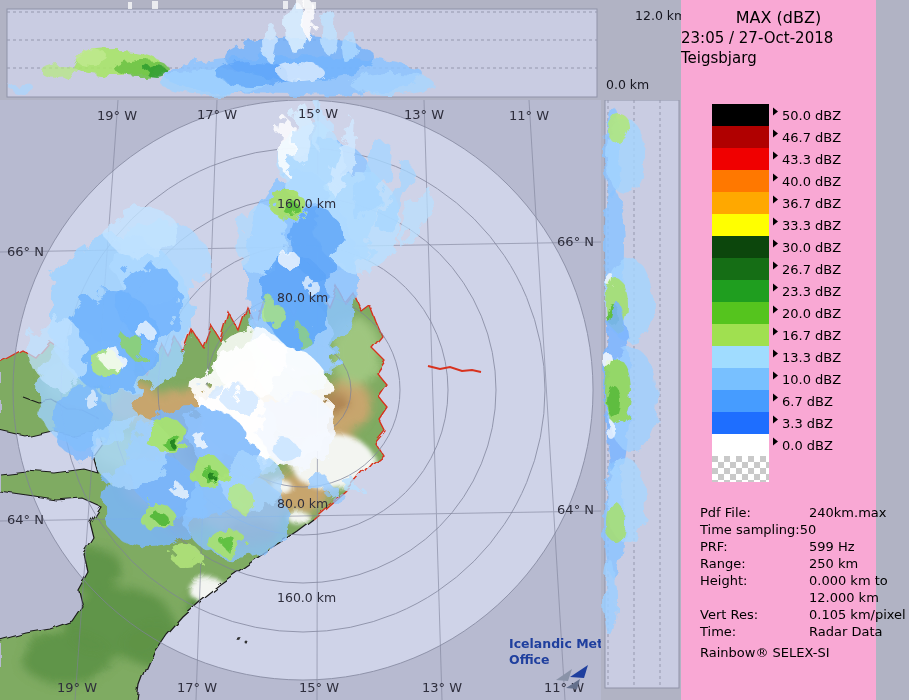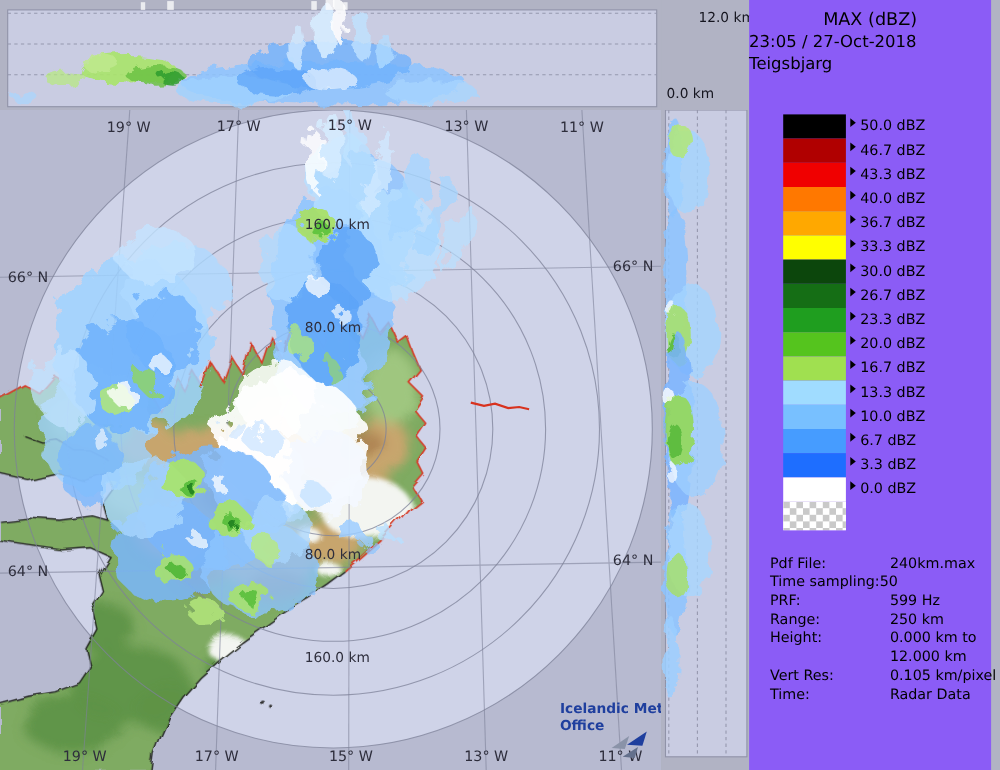--- a/index.html
+++ b/index.html
@@ -6,21 +6,21 @@
   html,body{width:909px;height:700px;overflow:hidden;background:#b1b3c4;
     font-family:"DejaVu Sans","Liberation Sans",sans-serif;color:#000}
   .stage{position:relative;width:909px;height:700px}
   .top-xsec{position:absolute;left:0;top:0}
   .mid-top{position:absolute;left:601px;top:0;width:80px;height:100px;background:#b1b3c4;
     color:#15151f;font-size:12.5px}
   .axis-max{position:absolute;left:34px;top:8px;white-space:nowrap}
   .axis-min{position:absolute;left:5px;top:77px;white-space:nowrap}
   .map-wrap{position:absolute;left:0;top:100px}
   .side-xsec{position:absolute;left:601px;top:100px}
-  .panel{position:absolute;left:681px;top:0;width:220px;height:700px;background:#8b5cf6}
+  .panel{position:absolute;left:681px;top:0;width:195px;height:700px;background:#f9a8d4}
   .panel-title{margin-top:8px;text-align:center;font-size:16px;line-height:20px}
   .panel-datetime,.panel-station{text-align:left;font-size:15px;line-height:20px}
   .legend{margin:36px 0 0 31px}
   .lg-row{position:relative;width:57px;height:22px}
   .lg-swatch{width:57px;height:22px}
   .lg-label{position:absolute;left:61px;top:50%;transform:translateY(-50%);
     display:flex;align-items:flex-start;gap:4px;font-size:13px;white-space:nowrap}
   .lg-tri{width:0;height:0;border-left:5px solid #000;border-top:4px solid transparent;
     border-bottom:4px solid transparent}
   .lg-checker{width:57px;height:26px;background-color:#fff;
@@ -490,15 +490,16 @@
           <div class="meta-row">
             <span class="meta-key">Vert Res:</span>
             <span class="meta-val">0.105 km/pixel</span>
           </div>
           <div class="meta-row">
             <span class="meta-key">Time:</span>
             <span class="meta-val">Radar Data</span>
           </div>
         </div>
     </div>
+    <div class="brand">Rainbow® SELEX-SI</div>
   </div>
 
 </div>
 
 </body></html>

